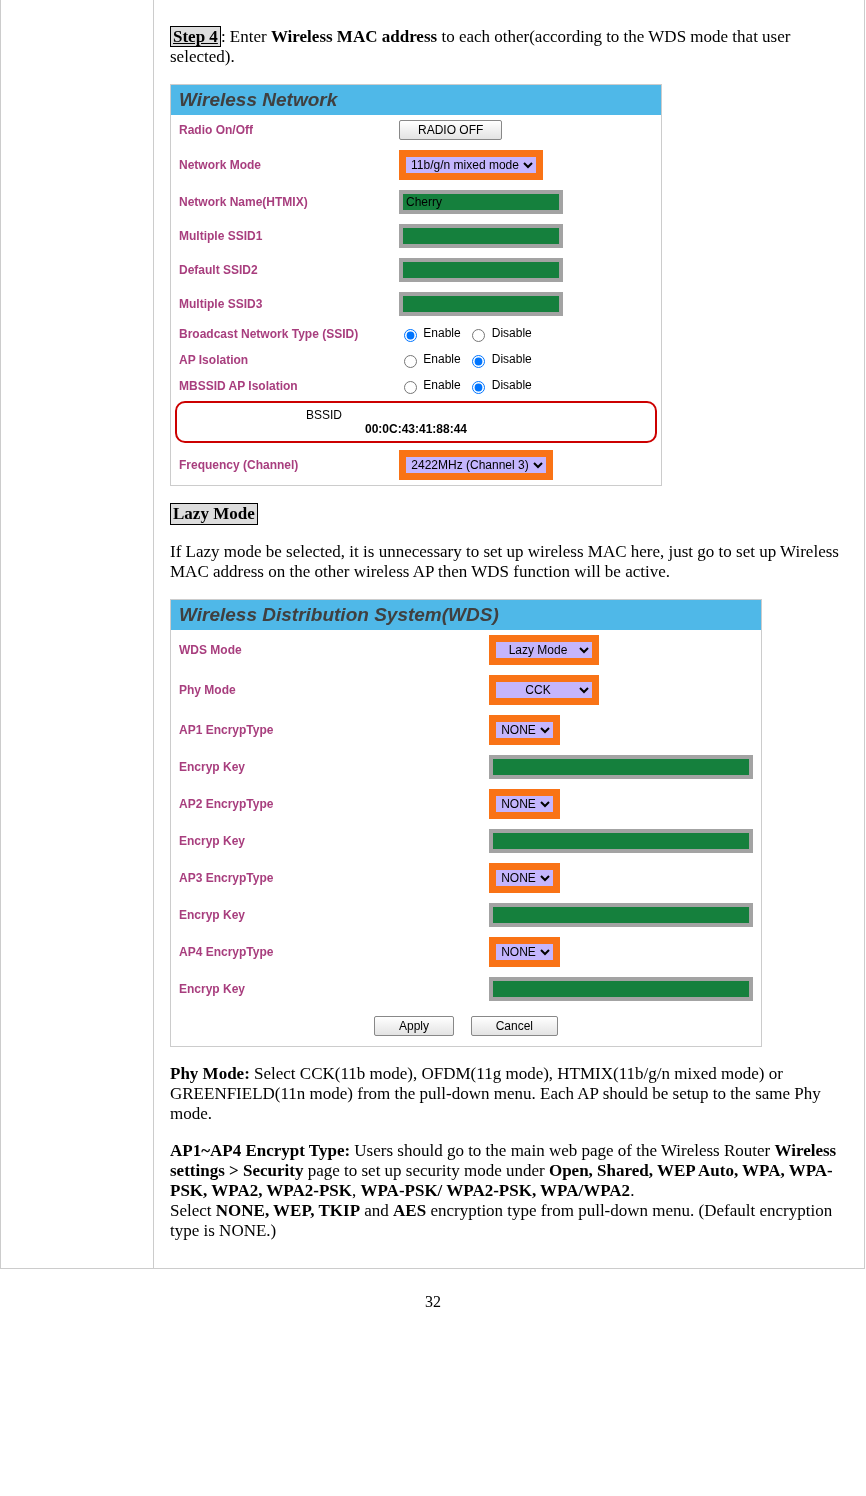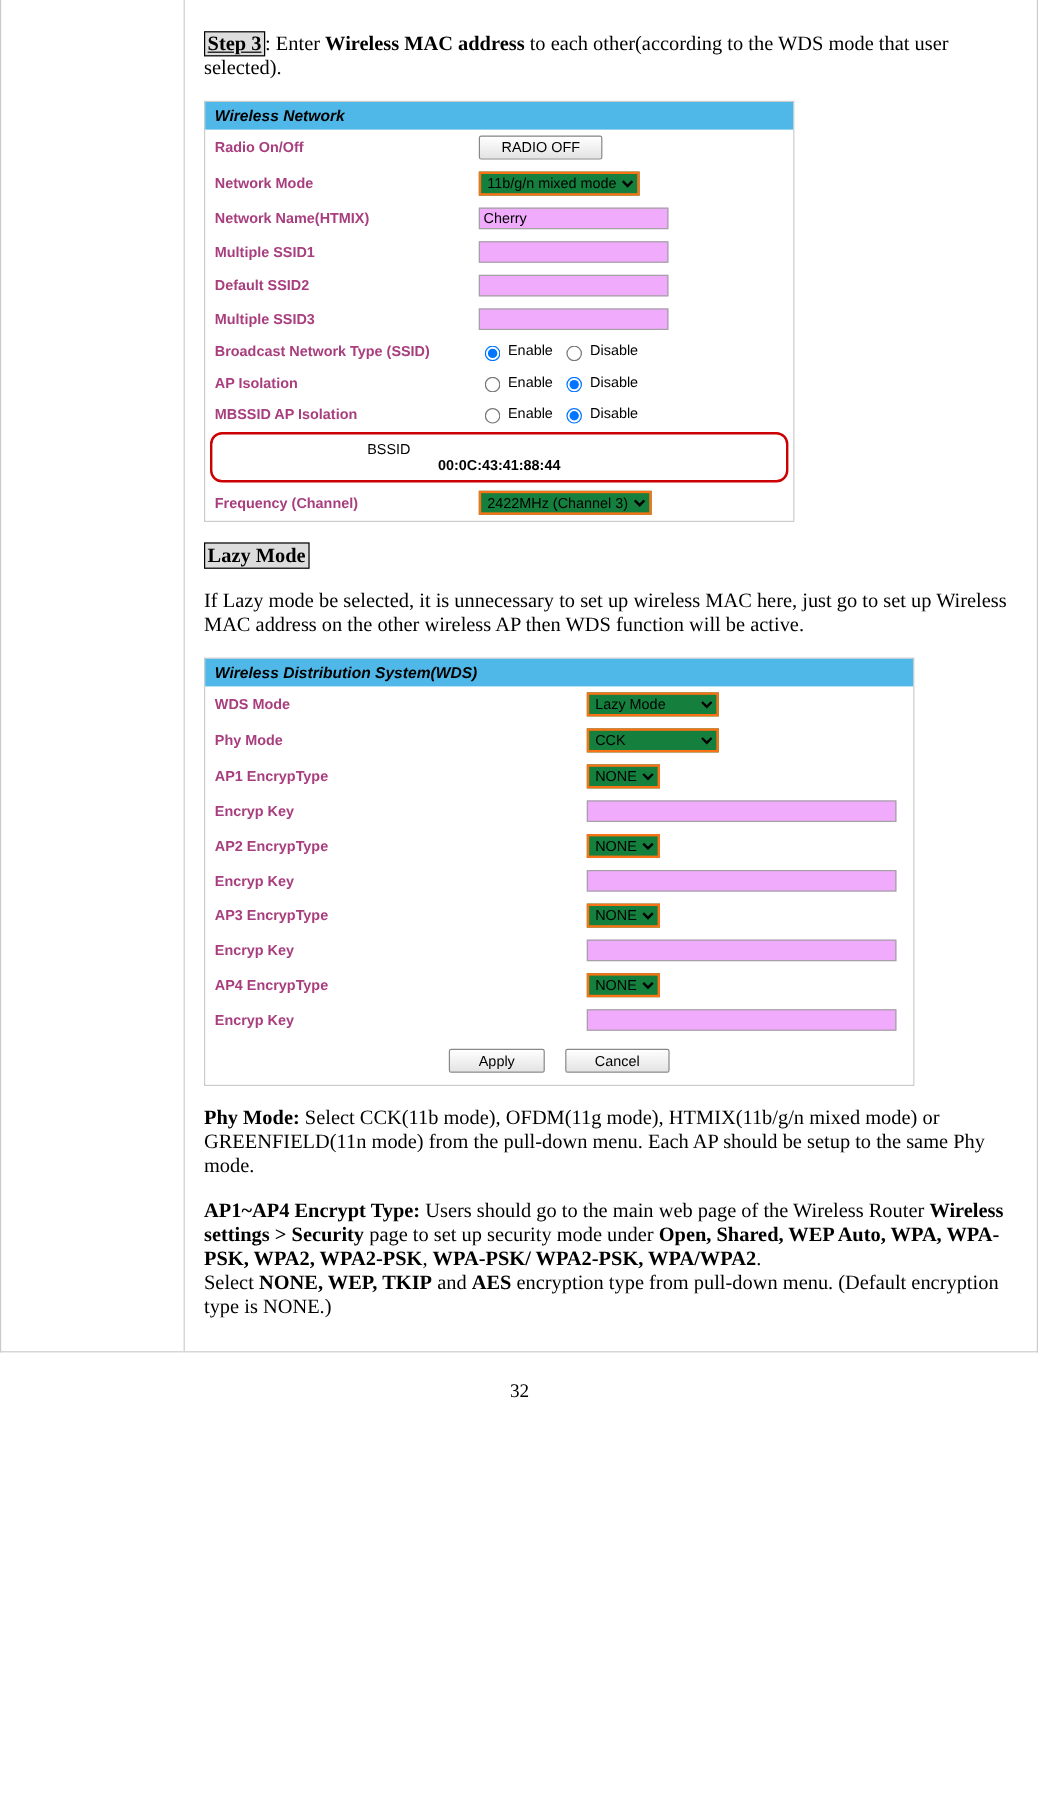--- a/index.html
+++ b/index.html
@@ -50,52 +50,53 @@
   }
   .panel {
     border: 1px solid #ccc;
     margin: 12px 0;
     font-family: Arial, sans-serif;
     font-size: 12px;
     width: 490px;
   }
   .panel-header {
     background: #4fb8e8;
-    color: #000000;
+    color: #404040;
     font-weight: bold;
     font-style: italic;
-    font-size: 13px;
+    font-size: 19px;
     padding: 4px 8px;
   }
   .frow {
     display: flex;
     align-items: center;
     padding: 5px 8px;
   }
   .frow .flabel {
     width: 220px;
     color: #a83e7e;
     font-weight: bold;
   }
   .frow .fval {
     flex: 1;
   }
   .txt {
-    border: 1px solid #a3a3a3;
+    border: 4px solid #a3a3a3;
     font-size: 12px;
     padding: 1px 3px;
     width: 150px;
-    background: #f0abfc;
+    background: #15803d;
   }
   .txt.wide { width: 250px; }
   select.sel {
-    border: 2px solid #f97316;
-    font-size: 12px;
-    background: #15803d;
+    border: 7px solid #f97316;
+    font-size: 12px;
+    background: #c4b5fd;
     padding: 0 1px;
+    text-align: center;
   }
   .btn {
     font-family: Arial, sans-serif;
     font-size: 12px;
     border: 1px solid #888;
     background: linear-gradient(#fff,#e3e3e3);
     padding: 2px 24px;
     border-radius: 2px;
   }
   .actions {
@@ -127,21 +128,21 @@
 <body>
 
 <div class="page">
 <table class="layout outer">
 <tbody>
         <tr>
 <td class="leftcol"></td>
 <td class="content">
 
 <p>
-  <span class="step-label">Step 3</span><span>: Enter </span><b>Wireless MAC address</b><span> to each other(according to the WDS mode that user selected).</span>
+  <span class="step-label">Step 4</span><span>: Enter </span><b>Wireless MAC address</b><span> to each other(according to the WDS mode that user selected).</span>
 </p>
 
 <div class="panel">
   <div class="panel-header">Wireless Network</div>
 
   <div class="frow">
     <div class="flabel">Radio On/Off</div>
     <div class="fval"><button class="btn" style="padding:2px 18px">RADIO OFF</button></div>
   </div>
   <div class="frow">

